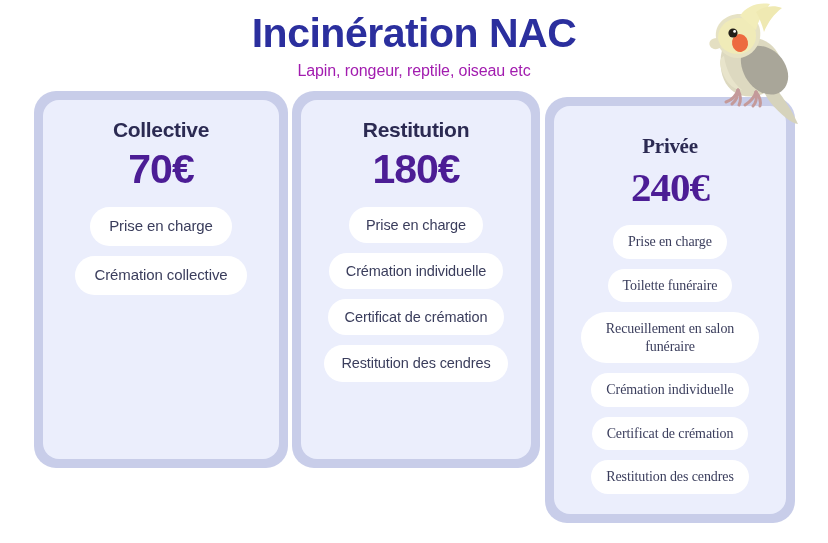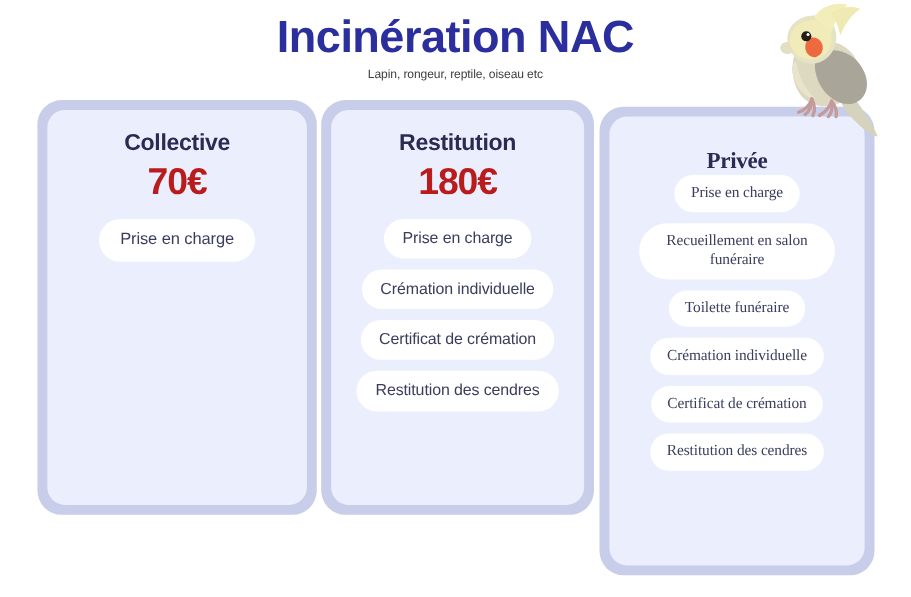--- a/index.html
+++ b/index.html
@@ -26,22 +26,22 @@
     text-align: center;
   }
   .main-title {
     font-size: 41px;
     font-weight: bold;
     color: #2b2f9e;
     letter-spacing: -0.5px;
     line-height: 1.15;
   }
   .subtitle {
-    font-size: 11px;
-    color: #404040;
+    font-size: 16px;
+    color: #a21caf;
     margin-top: 5px;
     letter-spacing: -0.1px;
   }
 
   
   .card {
     position: absolute;
     background: #c8cde9;
     border-radius: 22px;
     padding: 9px;
@@ -63,23 +63,23 @@
   #card-2 { left: 292px; top: 91px;  width: 248px; height: 377px; }
   #card-3 { left: 545px; top: 97px;  width: 250px; height: 426px; font-family: Liberation Serif, serif; }
 
   .card-title {
     font-size: 21px;
     font-weight: bold;
     color: #2b2a52;
     letter-spacing: -0.3px;
   }
   .card-price {
-    font-size: 34px;
+    font-size: 41px;
     font-weight: bold;
-    color: #b91c1c;
+    color: #4c1d95;
     letter-spacing: -1px;
     margin-top: 4px;
     margin-bottom: 14px;
   }
   #card-3 .card-title { margin-top: 10px; }
 
   .features {
     display: flex;
     flex-direction: column;
     align-items: center;
@@ -117,20 +117,21 @@
     <div class="main-title">Incinération NAC</div>
     <div class="subtitle">Lapin, rongeur, reptile, oiseau etc</div>
   </div>
 
   <div class="card" id="card-1">
     <div class="card-inner">
       <div class="card-title">Collective</div>
       <div class="card-price">70€</div>
       <div class="features">
         <div class="feature-pill">Prise en charge</div>
+        <div class="feature-pill">Crémation collective</div>
       </div>
 
       <svg class="illus" id="guinea-pig" viewBox="0 0 130 115">
 
         <path d="M6 62 C2 72 6 86 16 92 C26 98 40 99 52 96 L56 66 C44 58 20 54 6 62 Z" fill="#402a22"></path>
         <path d="M4 66 C0 76 5 88 14 94 L30 96 C20 88 12 76 12 66 Z" fill="#2e1c16"></path>
 
         <path d="M30 58 C34 46 52 38 72 38 C94 38 110 48 114 62 C117 73 112 86 100 92 C86 99 62 100 46 96 C34 92 27 76 30 58 Z" fill="#d99455"></path>
 
         <path d="M42 45 C50 40 58 39 64 40 L62 96 C54 96 47 94 42 91 C37 77 38 57 42 45 Z" fill="#402a22"></path>
@@ -173,24 +174,25 @@
         <div class="feature-pill">Crémation individuelle</div>
         <div class="feature-pill">Certificat de crémation</div>
         <div class="feature-pill">Restitution des cendres</div>
       </div>
     </div>
   </div>
 
   <div class="card" id="card-3">
     <div class="card-inner">
       <div class="card-title">Privée</div>
+      <div class="card-price">240€</div>
       <div class="features">
         <div class="feature-pill">Prise en charge</div>
+        <div class="feature-pill">Toilette funéraire</div>
         <div class="feature-pill" style="max-width:178px;">Recueillement en salon funéraire</div>
-        <div class="feature-pill">Toilette funéraire</div>
         <div class="feature-pill">Crémation individuelle</div>
         <div class="feature-pill">Certificat de crémation</div>
         <div class="feature-pill">Restitution des cendres</div>
       </div>
     </div>
   </div>
 
   <svg class="illus" id="cockatiel" viewBox="0 0 120 125">
 
     <path d="M62 72 C76 84 90 104 98 122 C92 122 80 112 70 100 C64 92 60 82 62 72 Z" fill="#d6d3bc"></path>

